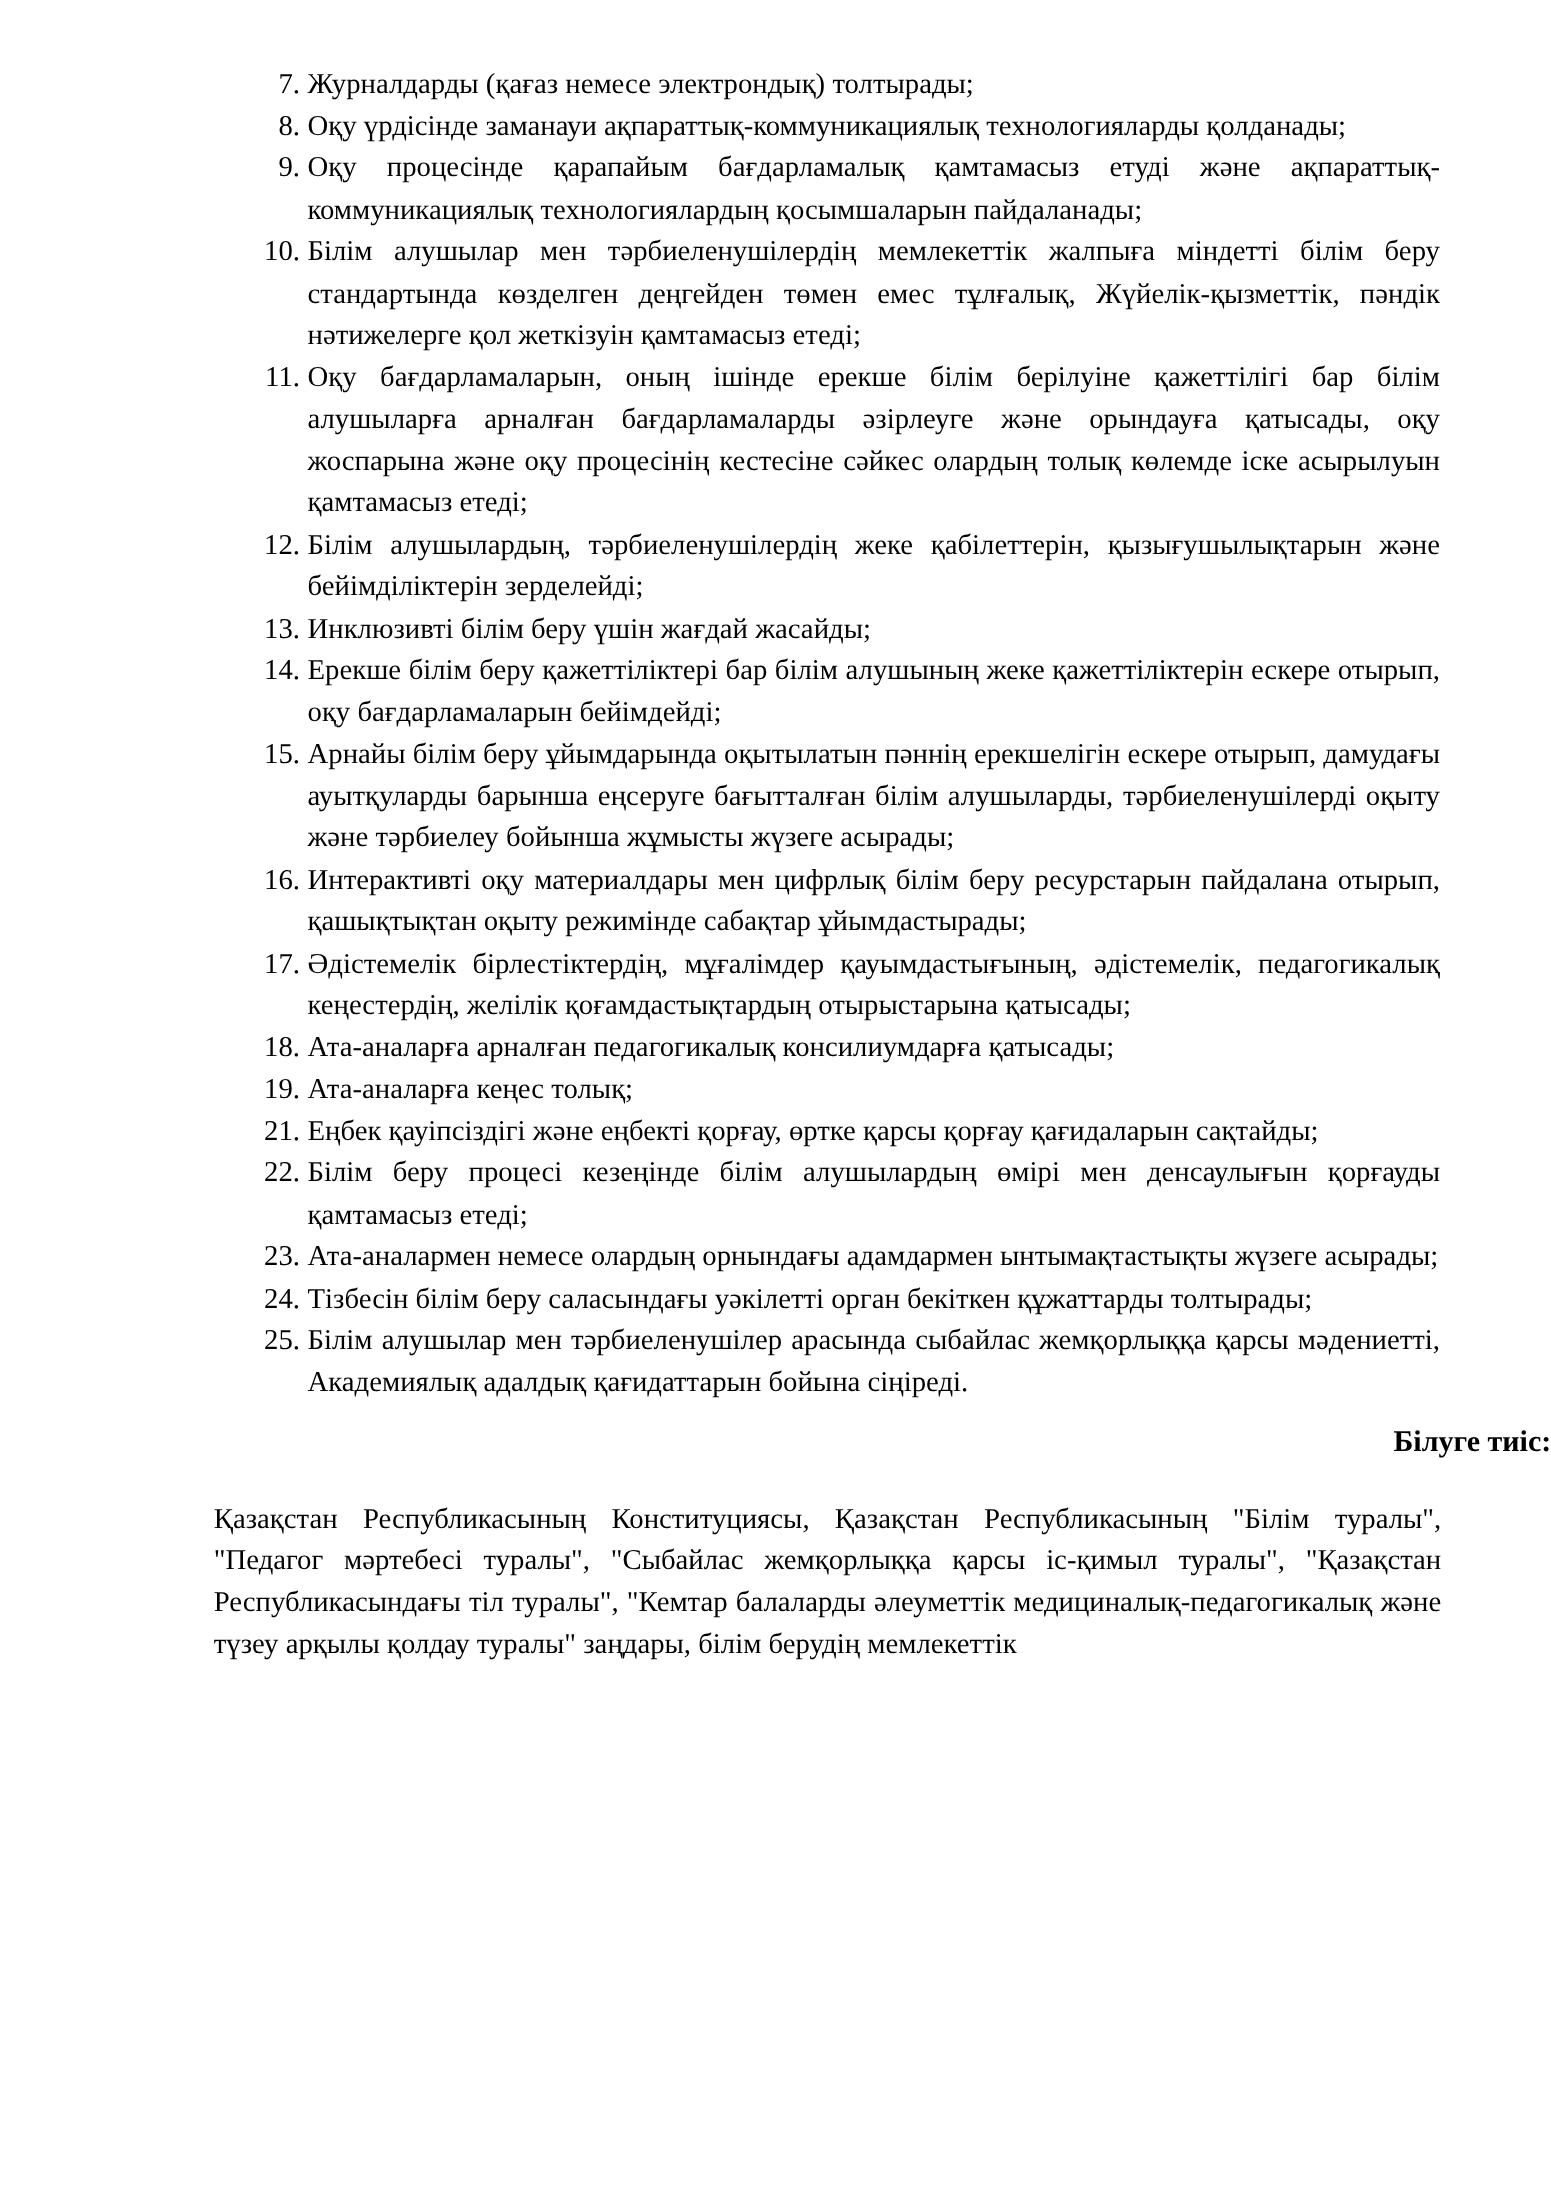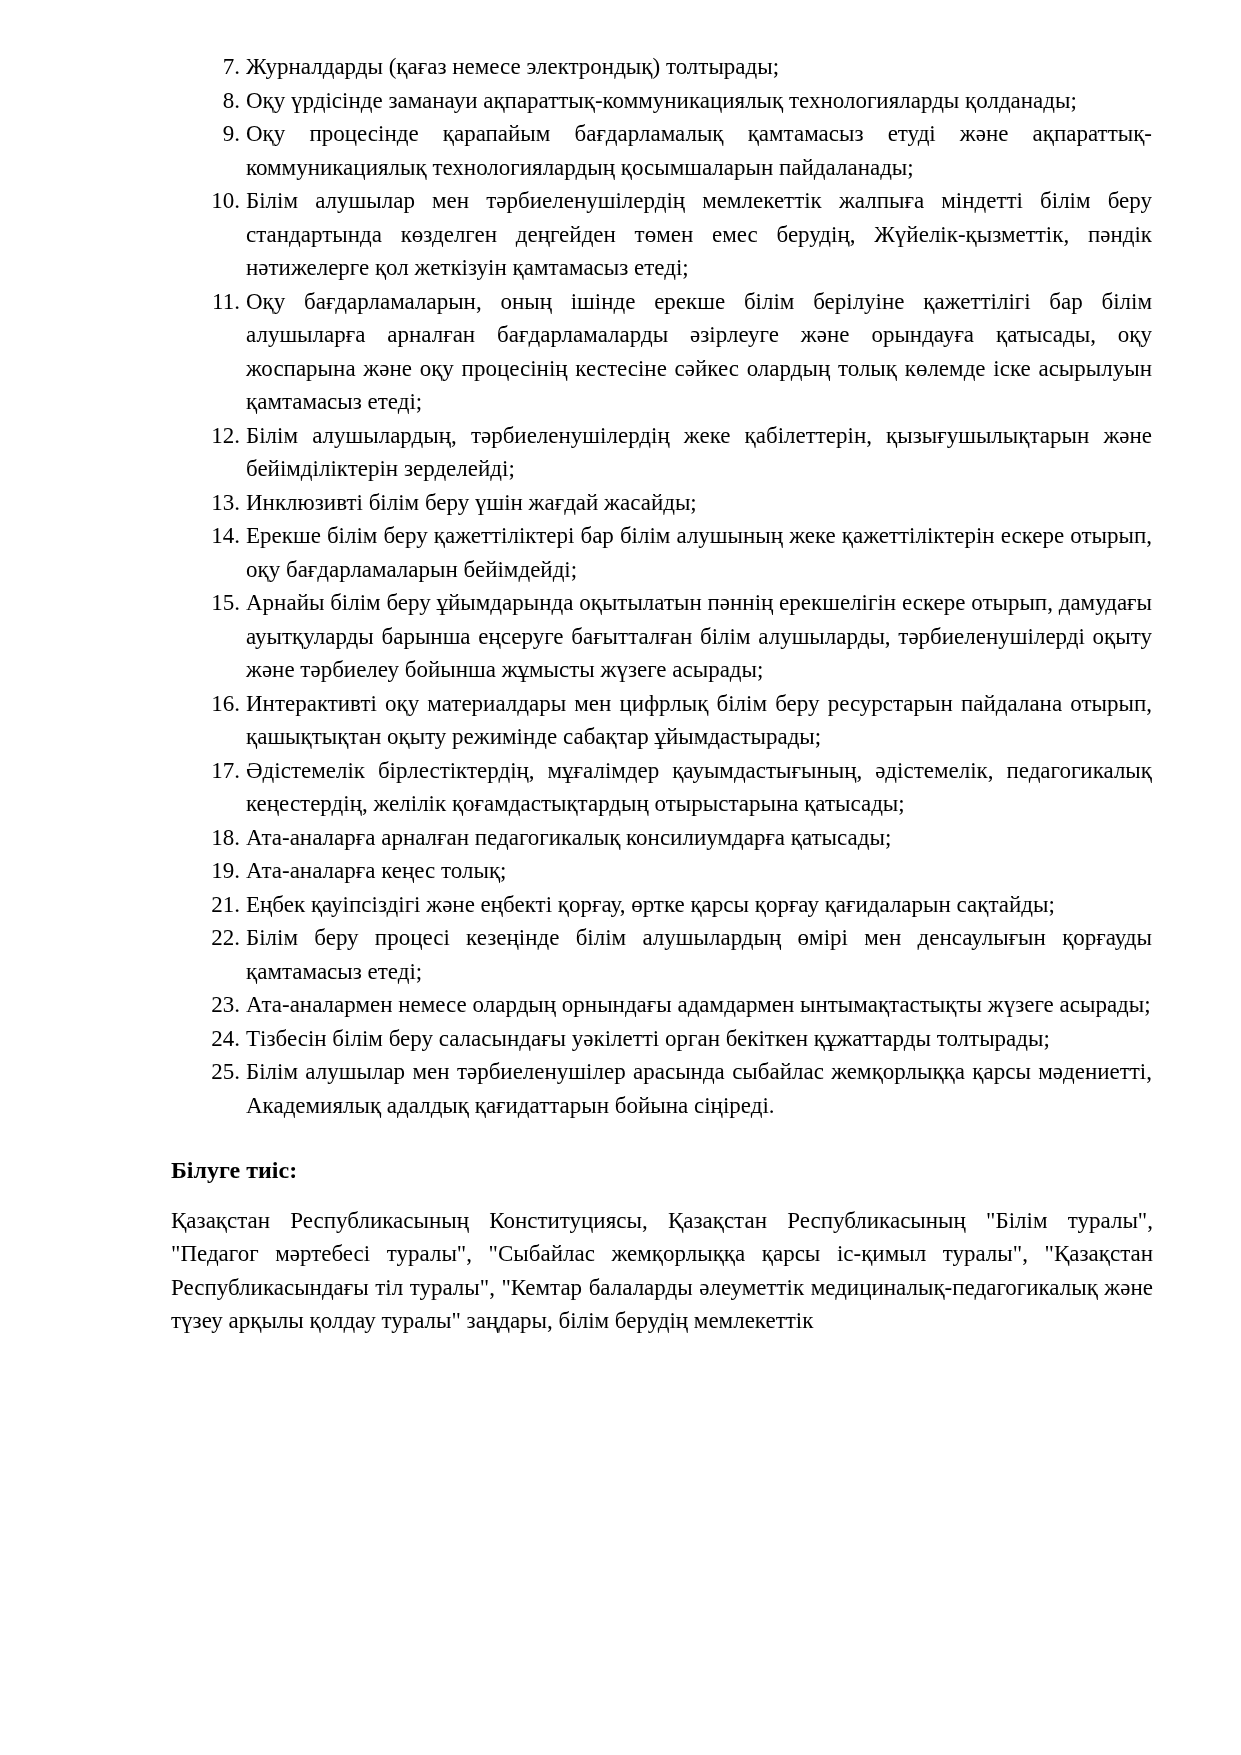--- a/index.html
+++ b/index.html
@@ -41,27 +41,28 @@
     text-align: right;
     white-space: nowrap;
   }
   .list-item .txt {
     display: block;
     width: 906px;
     text-align: justify;
     text-justify: inter-word;
   }
   .section-heading {
-    margin: 32px 0 0 171px;
+    margin: 16px 0 0 171px;
     font-weight: bold;
     font-size: 24px;
     line-height: 33.5px;
+    text-align: right;
   }
   .body-paragraph {
-    margin: 16px 0 0 171px;
+    margin: 26px 0 0 171px;
     width: 982px;
     text-align: justify;
     text-justify: inter-word;
   }
 </style>
 </head>
 <body>
 
 <div class="page">
   <div class="content">
@@ -77,21 +78,21 @@
     <span class="txt">Оқу үрдісінде заманауи ақпараттық-коммуникациялық технологияларды қолданады;</span>
   </div>
 
   <div class="list-item">
     <span class="num">9.</span>
     <span class="txt">Оқу процесінде қарапайым бағдарламалық қамтамасыз етуді және ақпараттық-коммуникациялық технологиялардың қосымшаларын пайдаланады;</span>
   </div>
 
   <div class="list-item">
     <span class="num">10.</span>
-    <span class="txt">Білім алушылар мен тәрбиеленушілердің мемлекеттік жалпыға міндетті білім беру стандартында көзделген деңгейден төмен емес берудің, Жүйелік-қызметтік, пәндік нәтижелерге қол жеткізуін қамтамасыз етеді;</span>
+    <span class="txt">Білім алушылар мен тәрбиеленушілердің мемлекеттік жалпыға міндетті білім беру стандартында көзделген деңгейден төмен емес тұлғалық, Жүйелік-қызметтік, пәндік нәтижелерге қол жеткізуін қамтамасыз етеді;</span>
   </div>
 
   <div class="list-item">
     <span class="num">11.</span>
     <span class="txt">Оқу бағдарламаларын, оның ішінде ерекше білім берілуіне қажеттілігі бар білім алушыларға арналған бағдарламаларды әзірлеуге және орындауға қатысады, оқу жоспарына және оқу процесінің кестесіне сәйкес олардың толық көлемде іске асырылуын қамтамасыз етеді;</span>
   </div>
 
   <div class="list-item">
     <span class="num">12.</span>
     <span class="txt">Білім алушылардың, тәрбиеленушілердің жеке қабілеттерін, қызығушылықтарын және бейімділіктерін зерделейді;</span>

